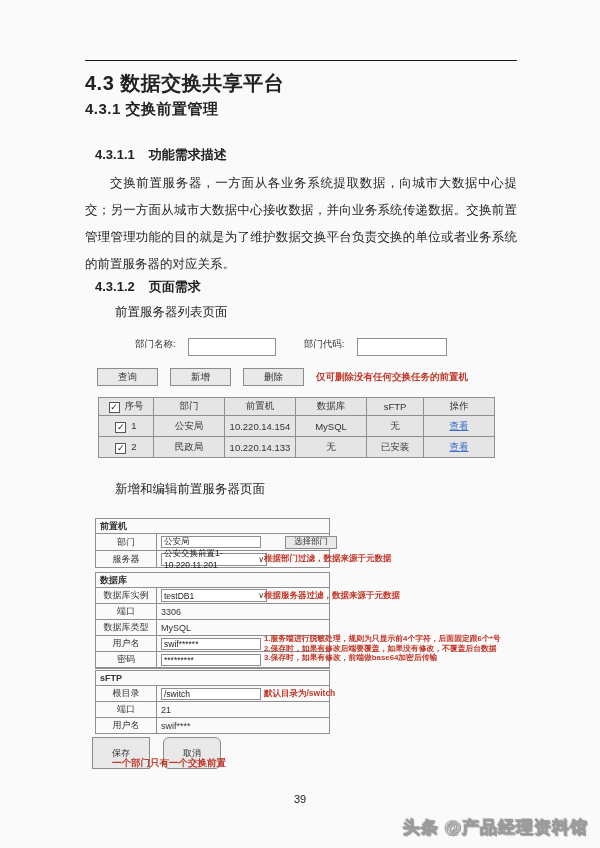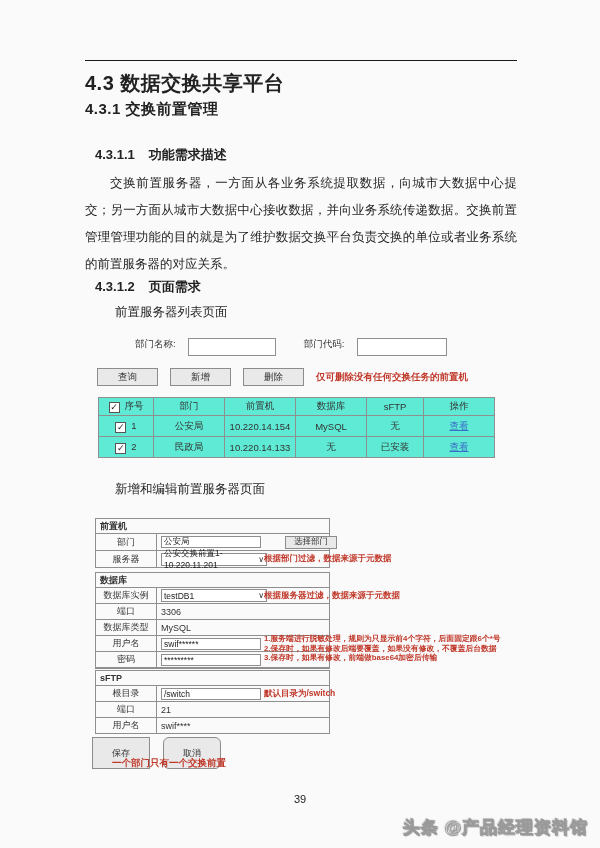--- a/index.html
+++ b/index.html
@@ -40,21 +40,21 @@
   .btnrow{left:97px;top:368px;display:flex;align-items:center;}
   .btn{
     width:61px;height:18px;box-sizing:border-box;border:1px solid #8c8c8c;
     background:#e9e9e9;font-size:9.5px;color:#333;font-family:"Liberation Sans",sans-serif;
     display:flex;align-items:center;justify-content:center;padding:0;cursor:default;
   }
   .btn + .btn{margin-left:12px;}
   .rednote{color:#c0392b;font-weight:bold;font-size:9.5px;white-space:nowrap;}
   .btnrow .rednote{margin-left:12px;}
   
-  table.grid{left:98px;top:397px;border-collapse:collapse;background:#5eead4;font-size:9.5px;color:#333;}
+  table.grid{left:98px;top:397px;border-collapse:collapse;background:#e5e5e5;font-size:9.5px;color:#333;}
   table.grid th,table.grid td{border:1px solid #8f8f8f;text-align:center;padding:0;font-weight:normal;height:20px;}
   table.grid th{height:17px;}
   .c0{width:54px;} .c1{width:70px;} .c2{width:70px;} .c3{width:70px;} .c4{width:56px;} .c5{width:70px;}
   .cb{
     display:inline-block;width:9px;height:9px;border:1px solid #555;background:#fff;
     font-size:9px;line-height:8px;text-align:center;vertical-align:-1px;margin-right:5px;color:#222;
   }
   a.view{color:#3b6fc9;text-decoration:underline;}
   
   .fbox{left:95px;width:235px;border:1px solid #8f8f8f;background:transparent;box-sizing:border-box;font-size:9px;color:#333;}

